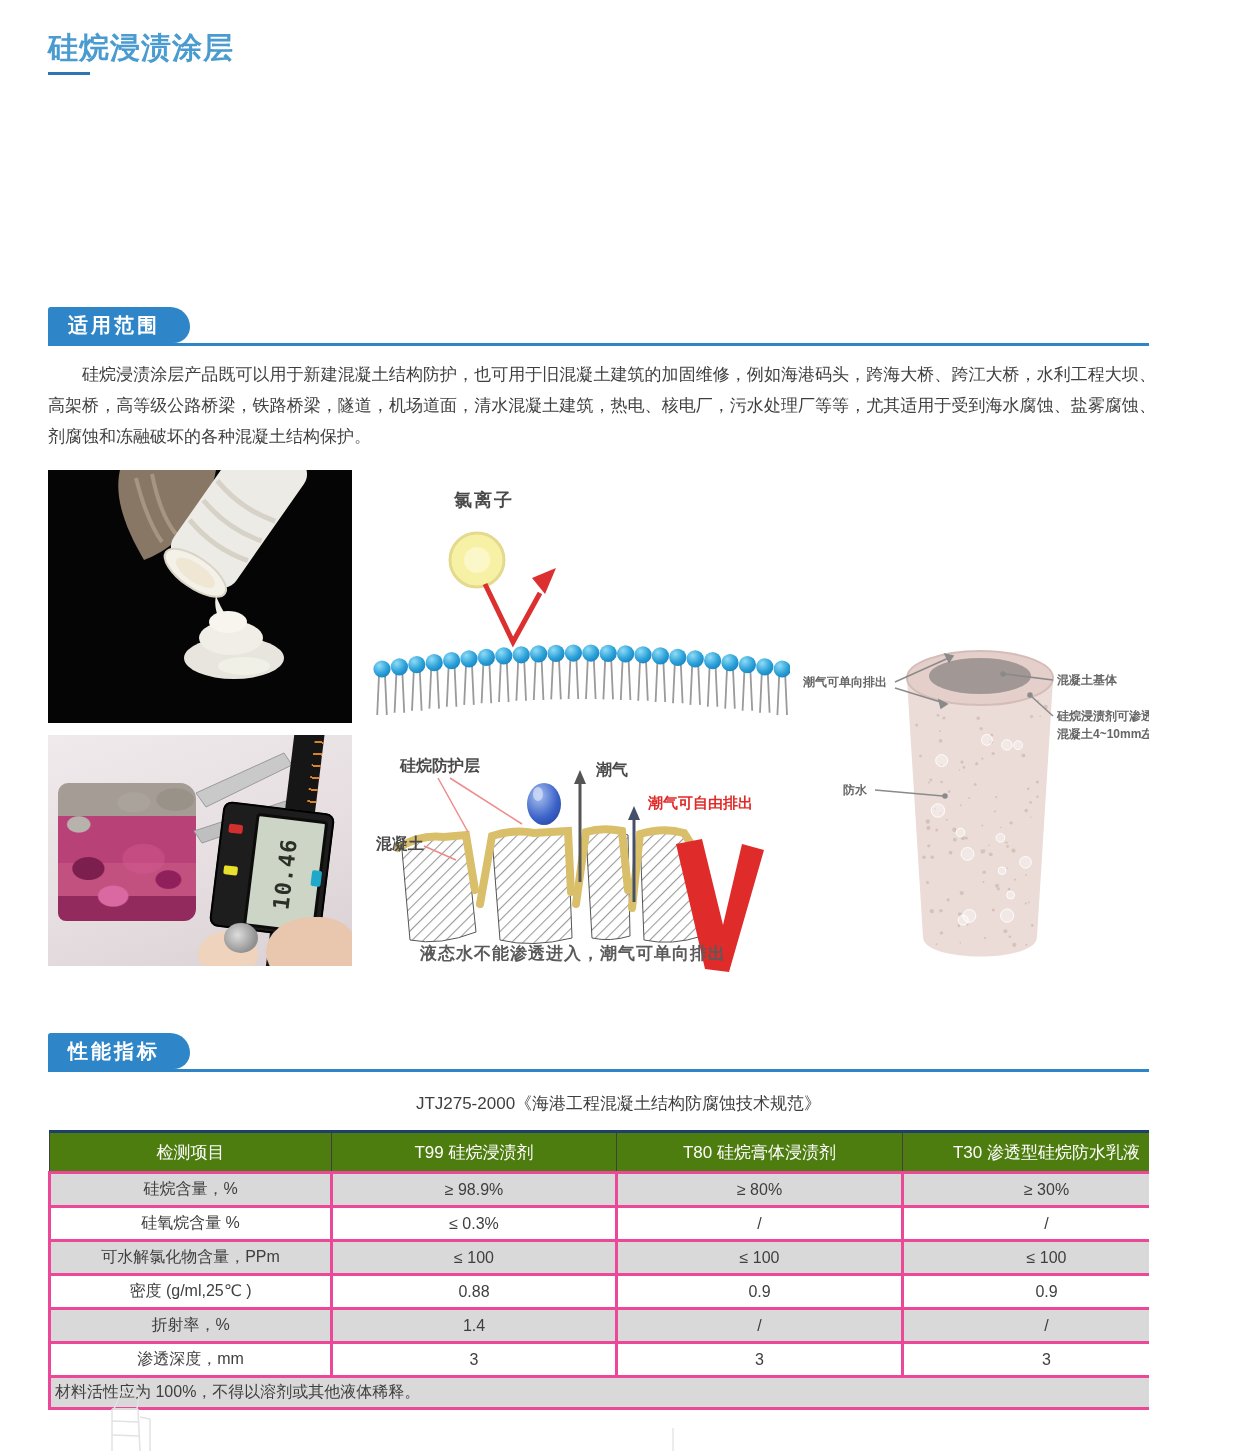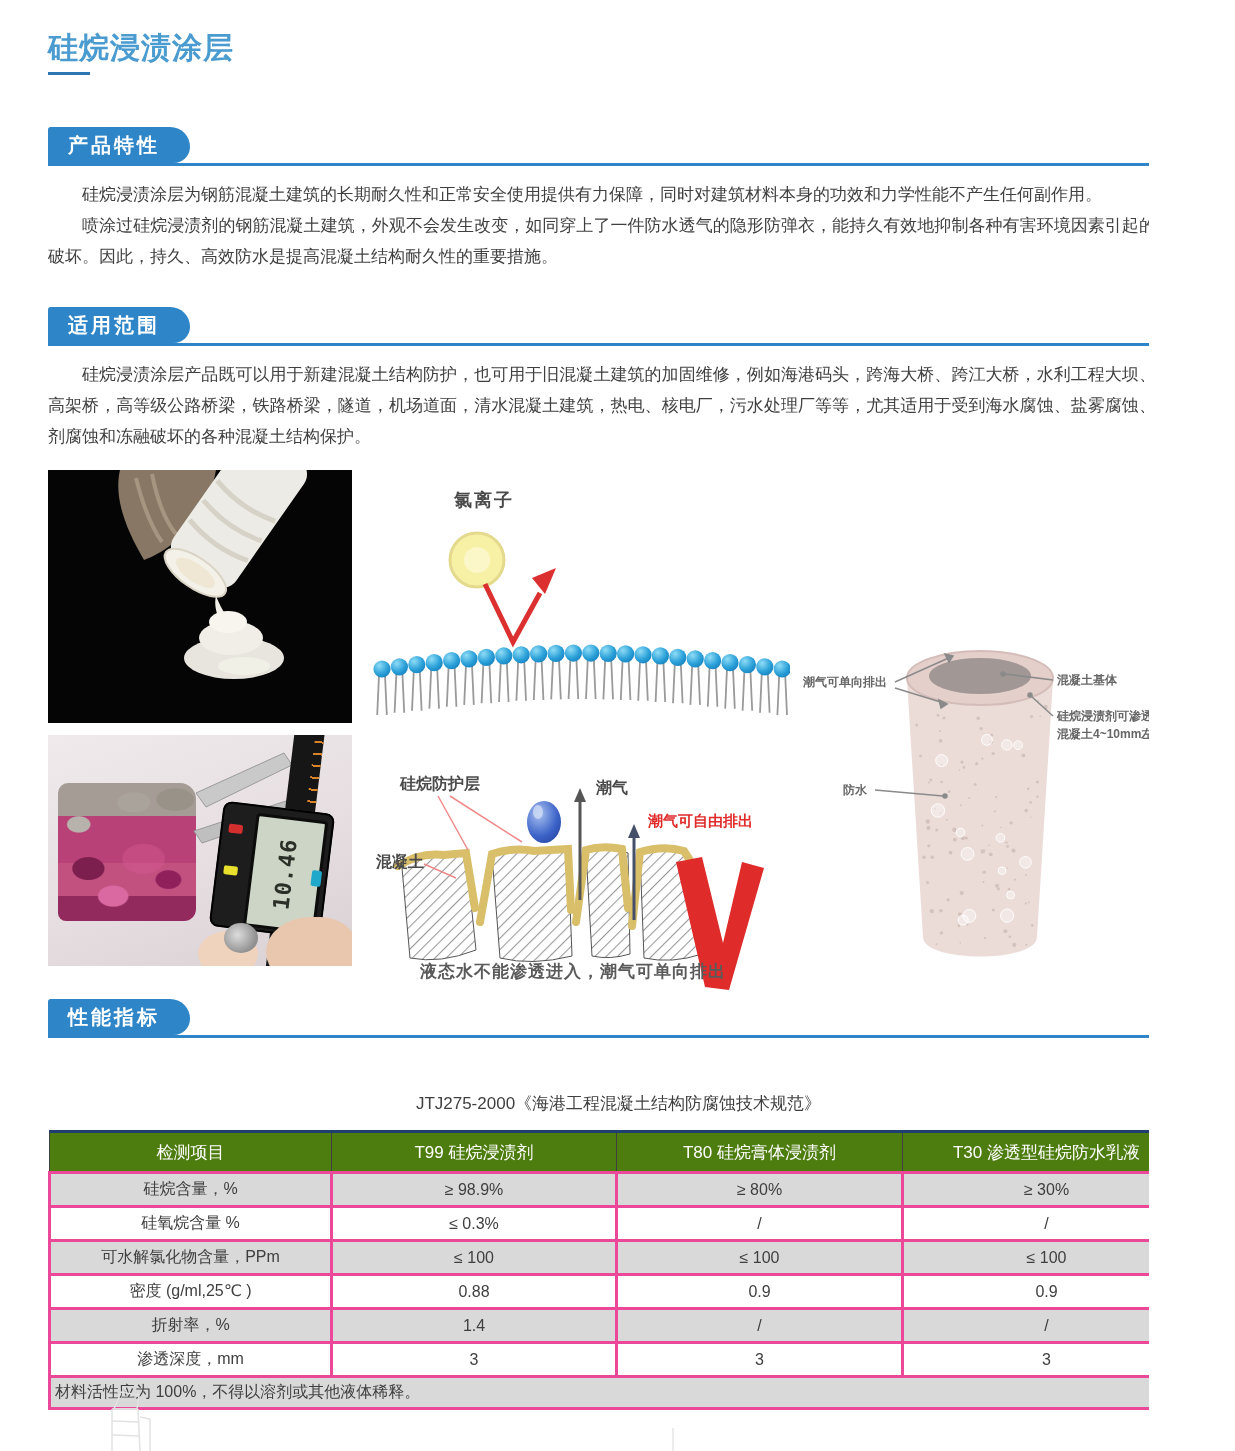--- a/index.html
+++ b/index.html
@@ -58,21 +58,21 @@
   .btn.red{left:8px;top:22px;background:#d42f2f;}
   .btn.yellow{left:8px;top:64px;background:#e8e02c;}
   .btn.blue{left:96px;top:58px;width:10px;height:16px;background:#1fa8c9;}
   .thumb{position:absolute;left:218px;top:182px;width:90px;height:70px;border-radius:50% 40% 10% 50%;
       background:#e9c6ae;}
   .thumb2{position:absolute;left:150px;top:196px;width:60px;height:46px;border-radius:50%;
       background:#efd3bd;}
   .wheel{position:absolute;left:176px;top:188px;width:34px;height:30px;border-radius:50%;
       background:radial-gradient(circle at 40% 40%,#ddd,#8f8f8f 70%);}
 
-  .pores-box{left:372px;top:760px;width:418px;height:237px;background:#fff;}
+  .pores-box{left:372px;top:742px;width:418px;height:237px;background:#fff;}
   .pore-lbl{font-size:16px;font-weight:bold;color:#4a4a4a;}
   .pore-red{color:#e02b2b;}
   .pore-caption{left:48px;top:200px;font-size:17px;font-weight:bold;color:#5a5a5a;letter-spacing:1px;}
 
   
   .std-title{left:48px;top:1092px;width:1141px;text-align:center;font-size:17px;color:#3f3f3f;}
   table.spec{position:absolute;left:48px;top:1130px;width:1141px;border-collapse:collapse;
       border:1px solid #404040;border-top:3px solid #1f3f6e;table-layout:fixed;}
   table.spec th{background:#4d7c0f;color:#fff;font-weight:normal;font-size:17px;height:36px;
       border:1px solid #404040;border-top:none;}
@@ -85,27 +85,20 @@
   .faint-mark{left:672px;top:1428px;width:2px;height:23px;background:#ececec;}
 </style>
 </head>
 <body>
 
 <div class="page">
 
   <h1 class="abs page-title">硅烷浸渍涂层</h1>
   <div class="abs title-underline"></div>
 
-  <section class="abs sec" style="top:127px">
-    <div class="sec-head">
-      <span class="badge">产品特性</span>
-    </div>
-    <p class="para first">硅烷浸渍涂层为钢筋混凝土建筑的长期耐久性和正常安全使用提供有力保障，同时对建筑材料本身的功效和力学性能不产生任何副作用。</p>
-    <p class="para">喷涂过硅烷浸渍剂的钢筋混凝土建筑，外观不会发生改变，如同穿上了一件防水透气的隐形防弹衣，能持久有效地抑制各种有害环境因素引起的腐蚀破坏。因此，持久、高效防水是提高混凝土结构耐久性的重要措施。</p>
-  </section>
 
   <section class="abs sec" style="top:307px">
     <div class="sec-head">
       <span class="badge">适用范围</span>
     </div>
     <p class="para first">硅烷浸渍涂层产品既可以用于新建混凝土结构防护，也可用于旧混凝土建筑的加固维修，例如海港码头，跨海大桥、跨江大桥，水利工程大坝、城市高架桥，高等级公路桥梁，铁路桥梁，隧道，机场道面，清水混凝土建筑，热电、核电厂，污水处理厂等等，尤其适用于受到海水腐蚀、盐雾腐蚀、融雪剂腐蚀和冻融破坏的各种混凝土结构保护。</p>
   </section>
 
   <div class="imgbox bottle-box">
     <svg width="304" height="253" viewBox="0 0 304 253">
@@ -409,21 +402,21 @@
       </g>
       <path d="M304,102 L330,97 L351,183 L370,102 L392,108 L357,230 L333,227 Z" fill="#e02b2b"></path>
     </svg>
     <div class="lbl pore-lbl" style="left:28px;top:14px">硅烷防护层</div>
     <div class="lbl pore-lbl" style="left:224px;top:18px">潮气</div>
     <div class="lbl pore-lbl pore-red" style="left:276px;top:52px;font-size:15px">潮气可自由排出</div>
     <div class="lbl pore-lbl" style="left:4px;top:92px">混凝土</div>
     <div class="lbl pore-caption">液态水不能渗透进入，潮气可单向排出</div>
   </div>
 
-  <section class="abs sec" style="top:999px">
+  <section class="abs sec" style="top:1033px">
     <div class="sec-head">
       <span class="badge">性能指标</span>
     </div>
   </section>
   <div class="abs std-title">JTJ275-2000《海港工程混凝土结构防腐蚀技术规范》</div>
 
   <table class="spec">
     <colgroup>
         <col style="width:282px">
         <col style="width:285px">

